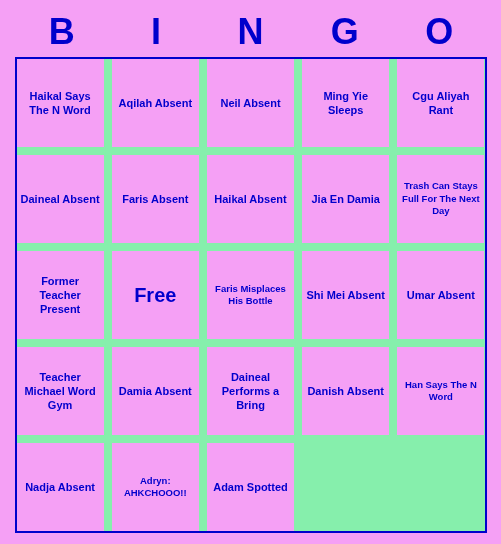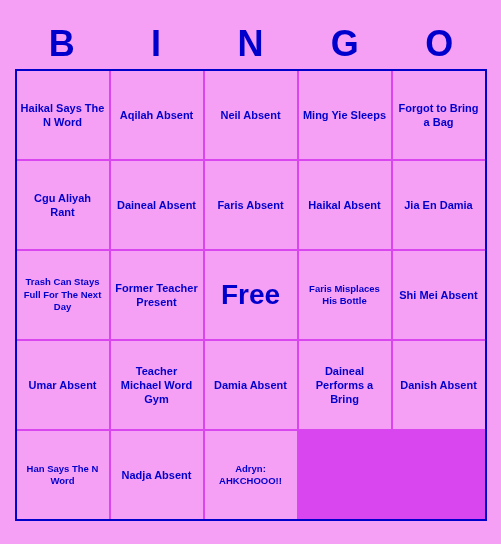--- a/index.html
+++ b/index.html
@@ -26,39 +26,39 @@
     .bingo-title span {
       font-size: 36px;
       font-weight: bold;
       color: #0000cc;
       width: 88px;
       text-align: center;
     }
     .bingo-grid {
       display: grid;
       grid-template-columns: repeat(5, 1fr);
-      gap: 2px;
-      background: #d946ef;
+      gap: 8px;
+      background: #86efac;
       border: 2px solid #0000cc;
     }
     .bingo-cell {
       background: #f5a0f5;
       display: flex;
       align-items: center;
       justify-content: center;
       text-align: center;
       font-size: 11px;
       color: #0000cc;
       font-weight: bold;
       padding: 4px;
       min-height: 88px;
       line-height: 1.3;
     }
     .bingo-cell.free {
-      font-size: 28px;
+      font-size: 20px;
       font-weight: bold;
       color: #0000cc;
     }
     .bingo-cell.small-text {
       font-size: 9.5px;
     }
   </style>
 </head>
 <body>
 
@@ -68,33 +68,33 @@
       <span>I</span>
       <span>N</span>
       <span>G</span>
       <span>O</span>
     </div>
   <div class="bingo-grid">
   <div class="bingo-cell">Haikal Says The N Word</div>
       <div class="bingo-cell">Aqilah Absent</div>
       <div class="bingo-cell">Neil Absent</div>
       <div class="bingo-cell">Ming Yie Sleeps</div>
-      <div class="bingo-cell">Forgot to Bring a Bag</div>
       <div class="bingo-cell">Cgu Aliyah Rant</div>
       <div class="bingo-cell">Daineal Absent</div>
       <div class="bingo-cell">Faris Absent</div>
       <div class="bingo-cell">Haikal Absent</div>
       <div class="bingo-cell">Jia En Damia</div>
       <div class="bingo-cell small-text">Trash Can Stays Full For The Next Day</div>
       <div class="bingo-cell">Former Teacher Present</div>
       <div class="bingo-cell free">Free</div>
       <div class="bingo-cell small-text">Faris Misplaces His Bottle</div>
       <div class="bingo-cell">Shi Mei Absent</div>
       <div class="bingo-cell">Umar Absent</div>
       <div class="bingo-cell">Teacher Michael Word Gym</div>
       <div class="bingo-cell">Damia Absent</div>
       <div class="bingo-cell">Daineal Performs a Bring</div>
       <div class="bingo-cell">Danish Absent</div>
       <div class="bingo-cell small-text">Han Says The N Word</div>
       <div class="bingo-cell">Nadja Absent</div>
       <div class="bingo-cell small-text">Adryn: AHKCHOOO!!</div>
+      <div class="bingo-cell">Adam Spotted</div>
     </div>
 </div>
 
 </body></html>

